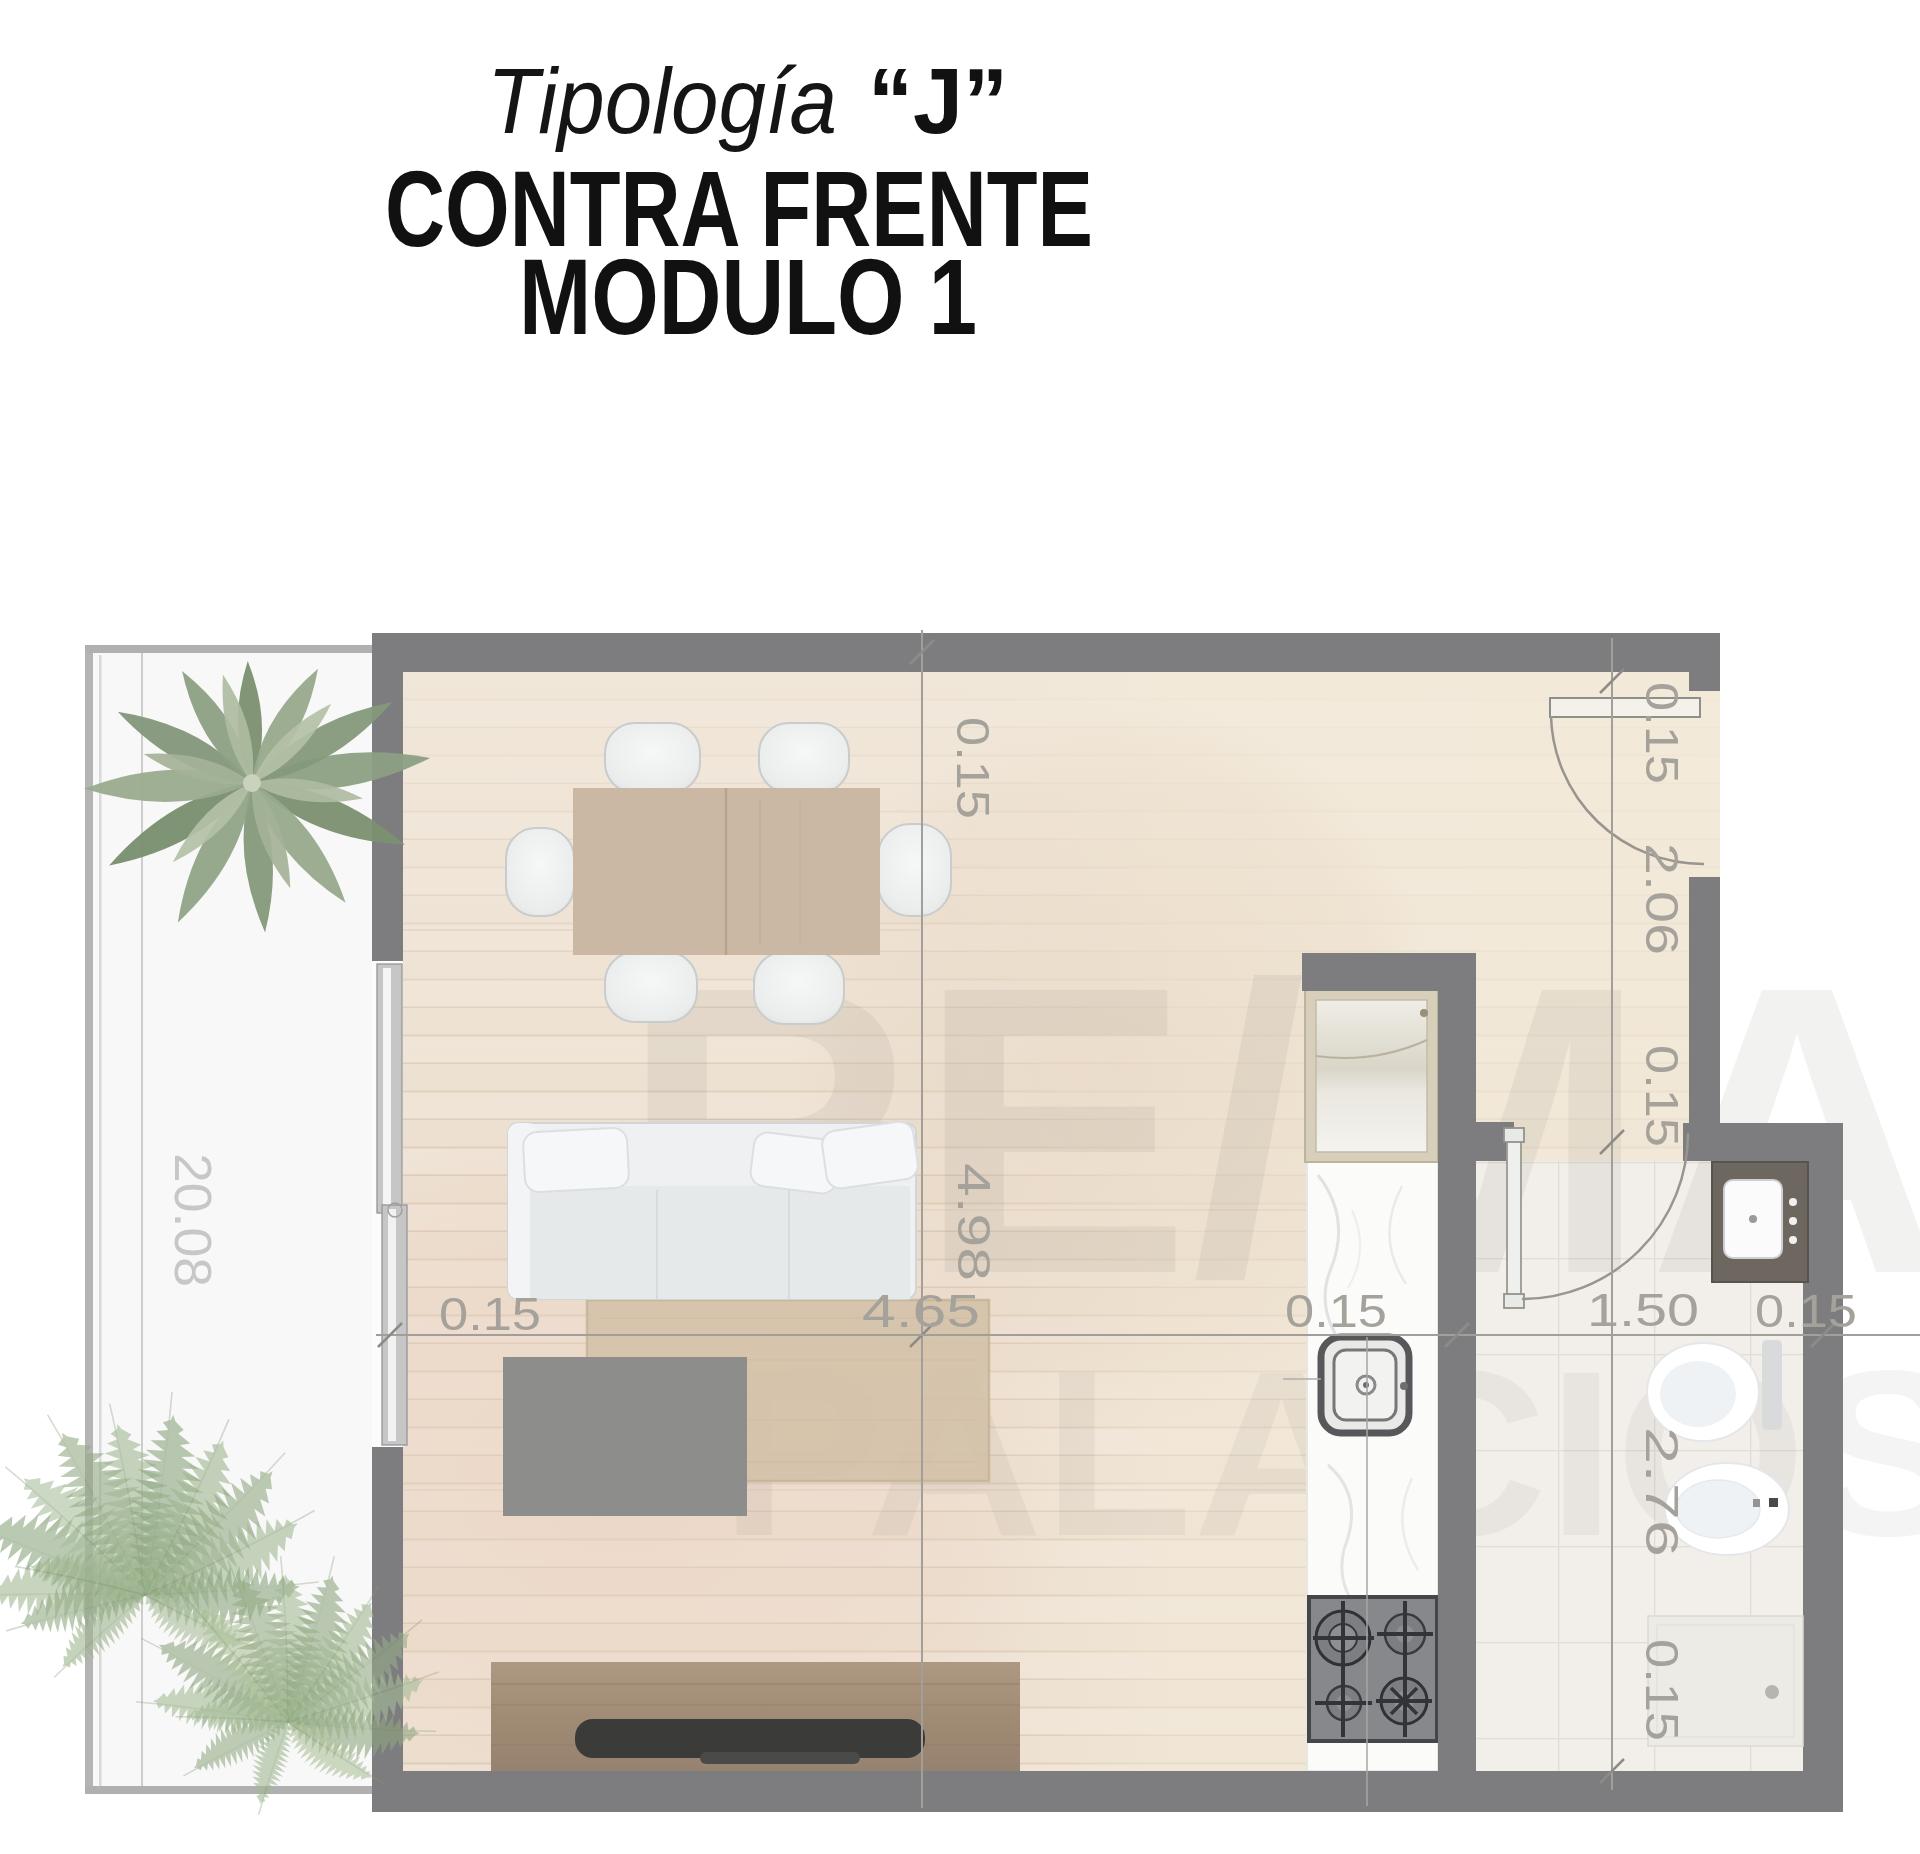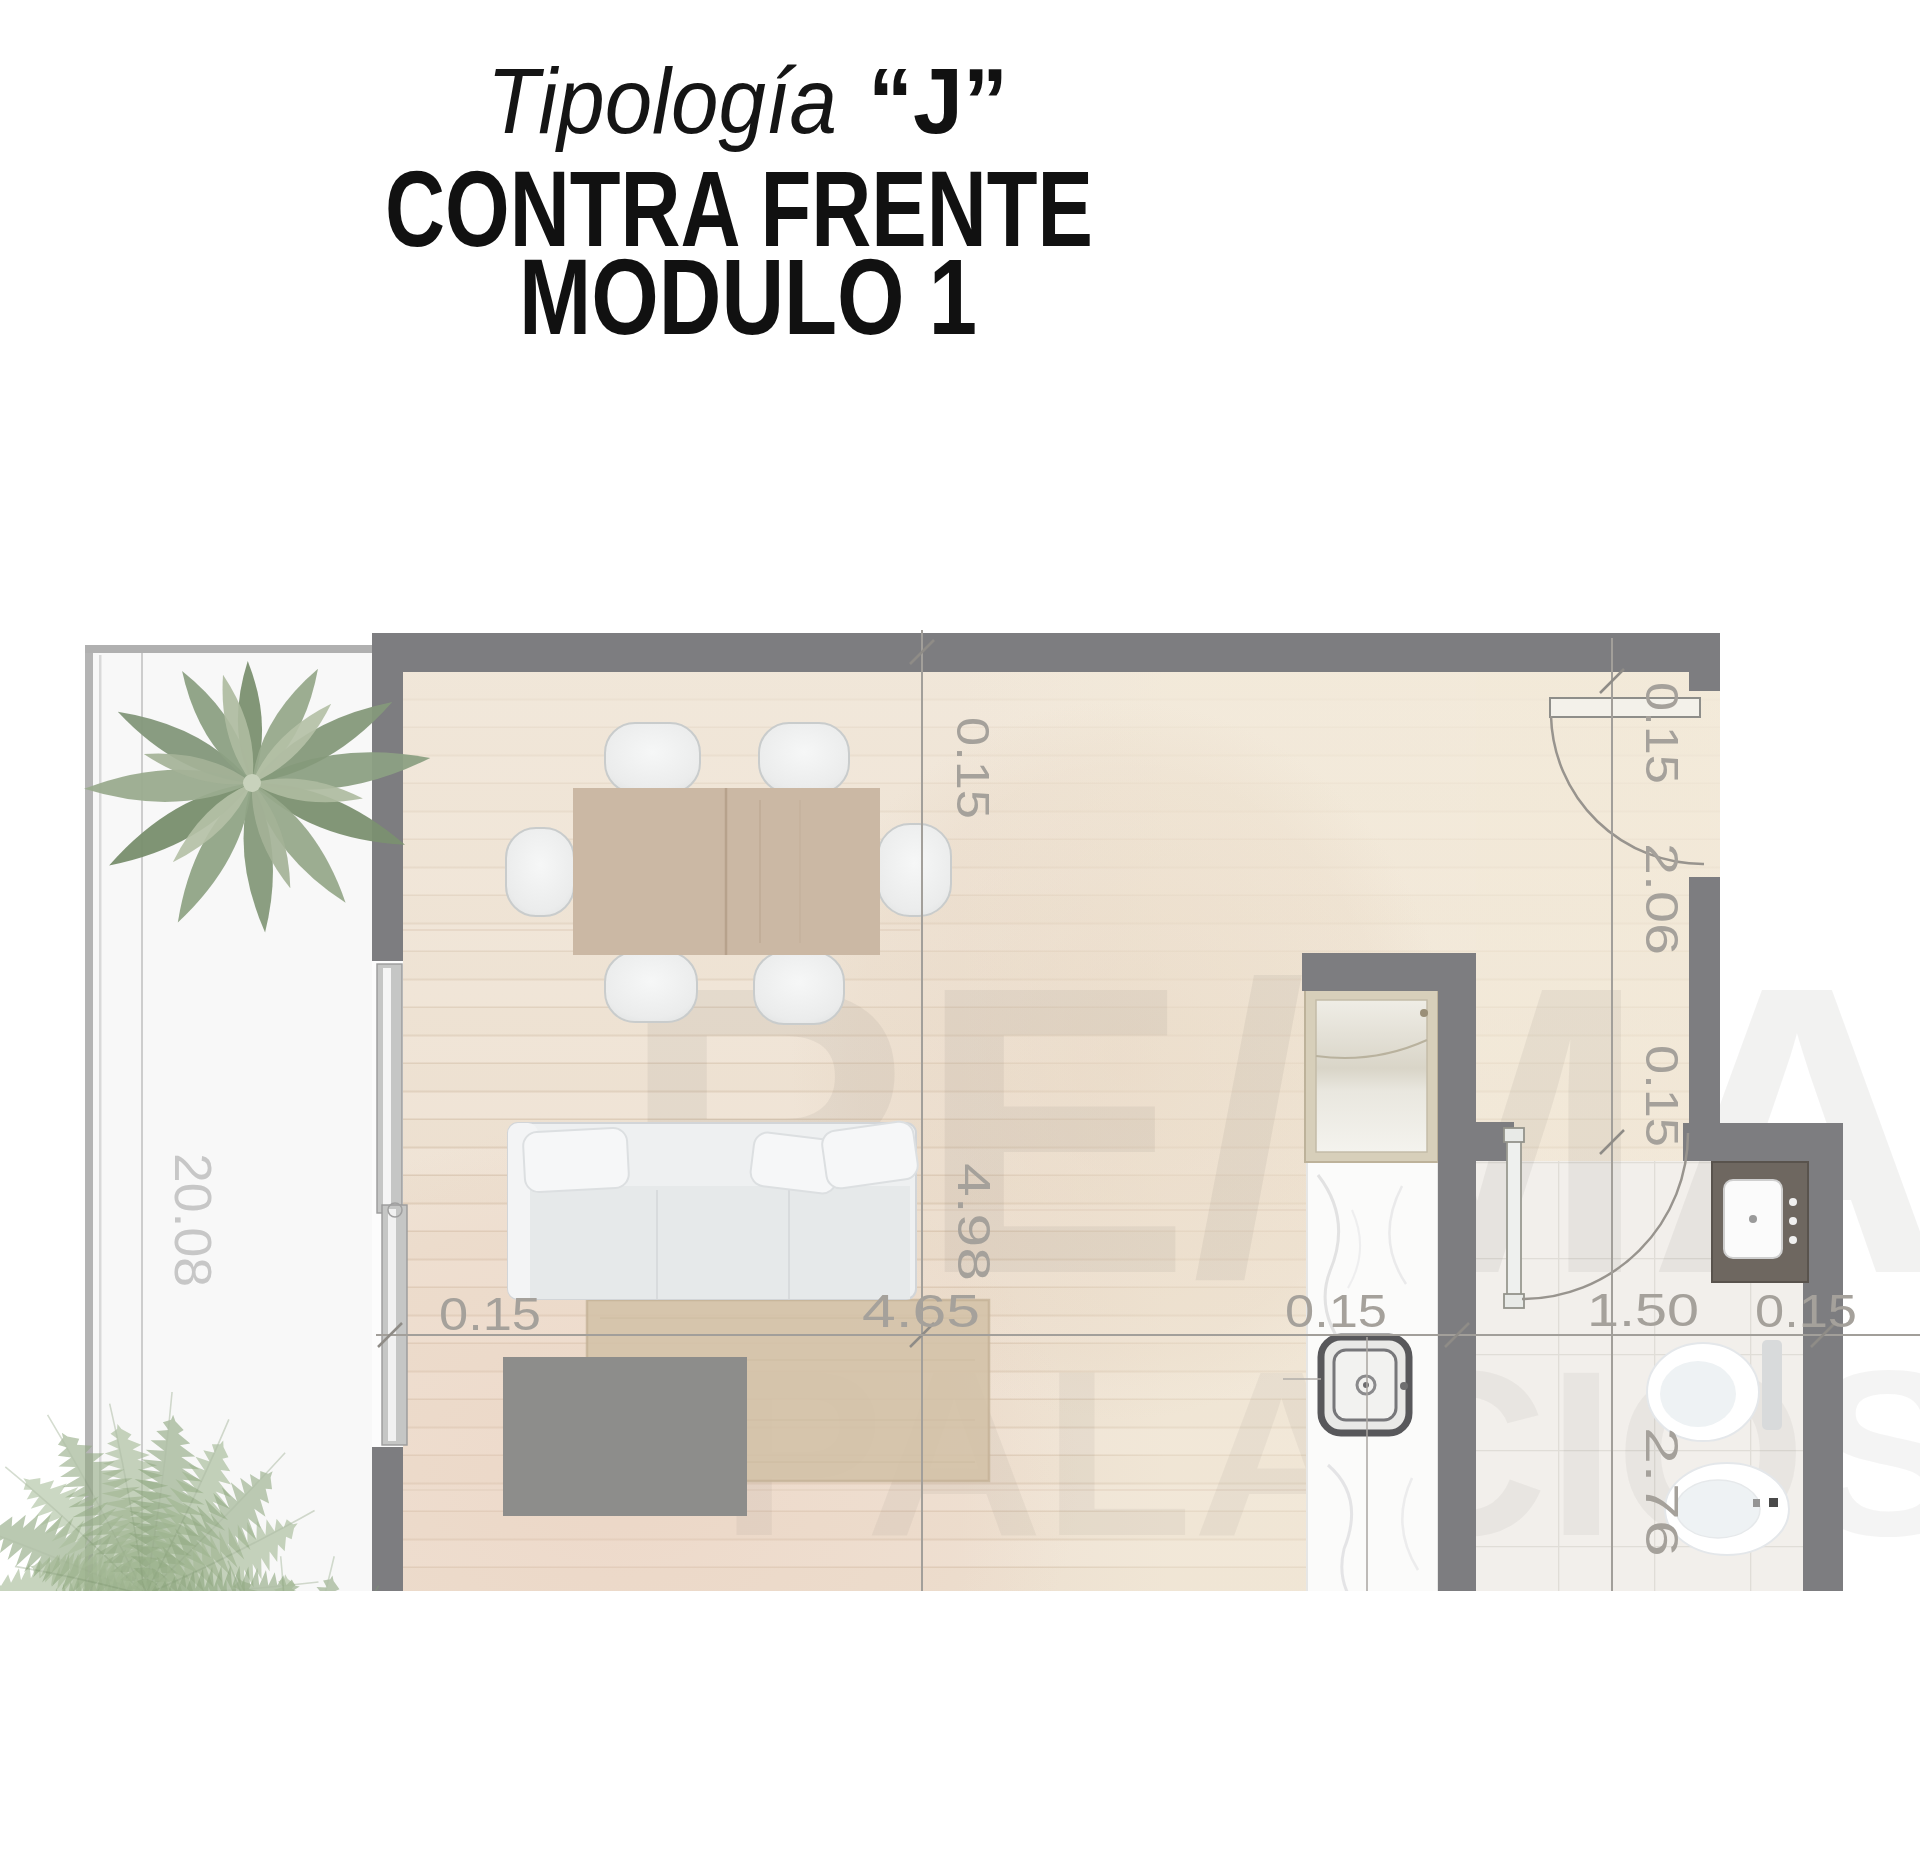--- a/index.html
+++ b/index.html
@@ -1,16 +1,16 @@
 <!DOCTYPE html>
 <html><head>
 <meta charset="utf-8">
 <style>
 html,body{margin:0;padding:0;background:#ffffff;}
-#page{position:relative;width:1920px;height:1591px;overflow:hidden;background:#ffffff;
+#page{position:relative;width:1920px;height:1854px;overflow:hidden;background:#ffffff;
 font-family:"Liberation Sans", sans-serif;}
 </style>
 </head>
 <body>
 <div id="page">
 <svg width="1920" height="1854" viewBox="0 0 1920 1854">
 <defs>
 <pattern id="wood" width="1920" height="56" patternUnits="userSpaceOnUse">
   <rect width="1920" height="56" fill="#efe3d5"></rect>
   <rect y="0" width="1920" height="27" fill="#ecdfcf"></rect>

